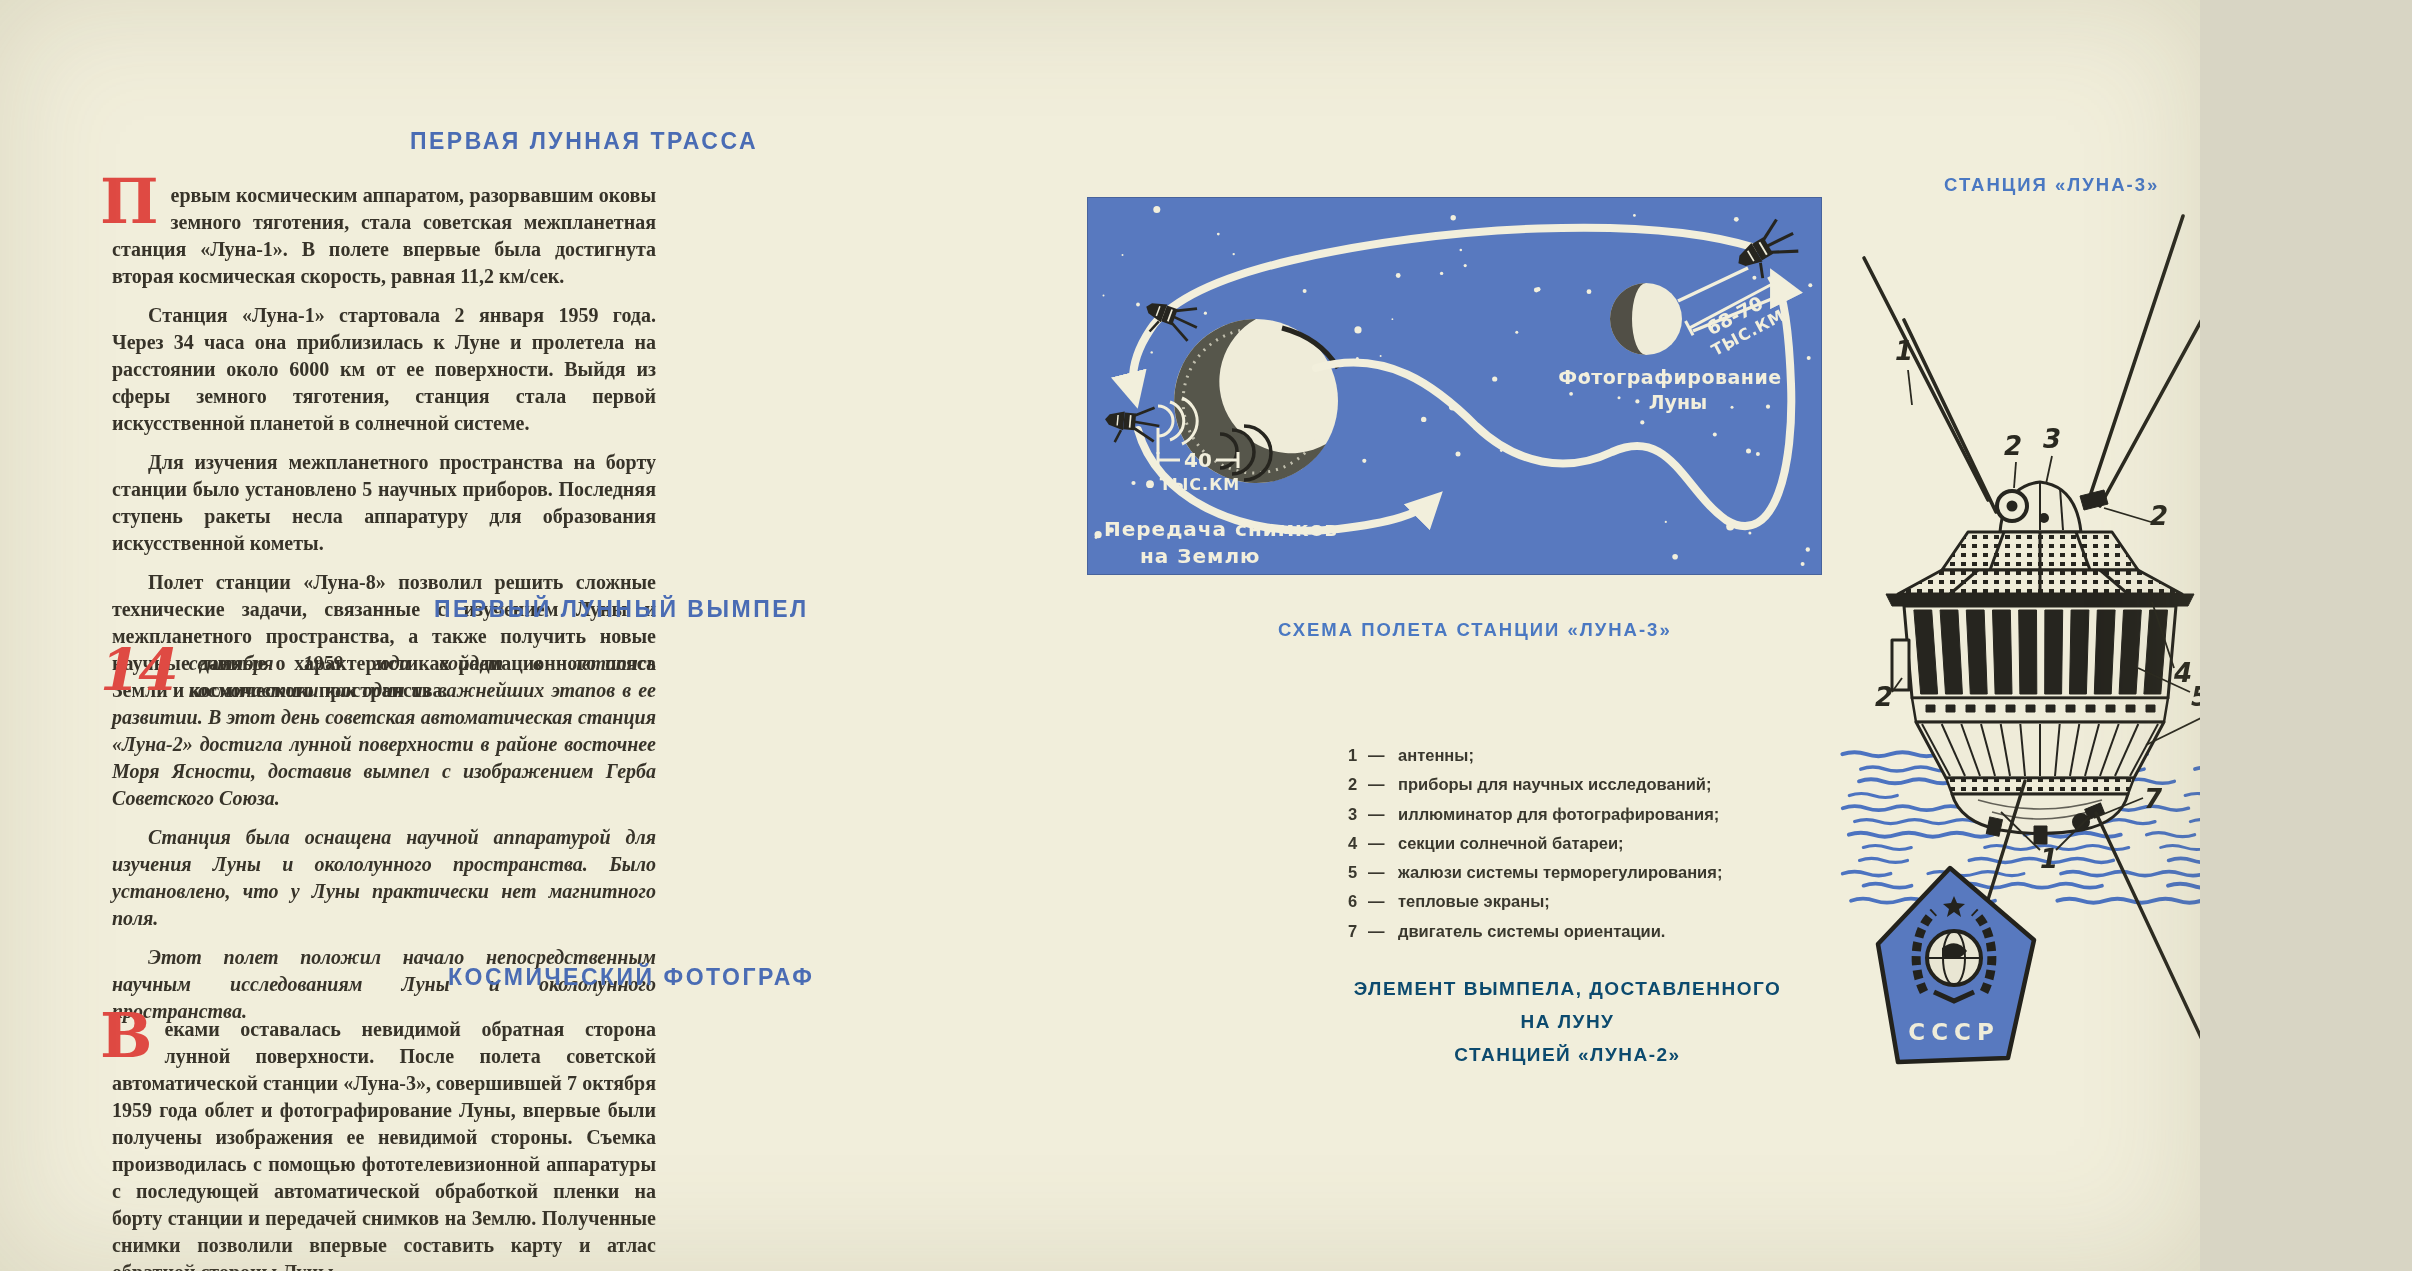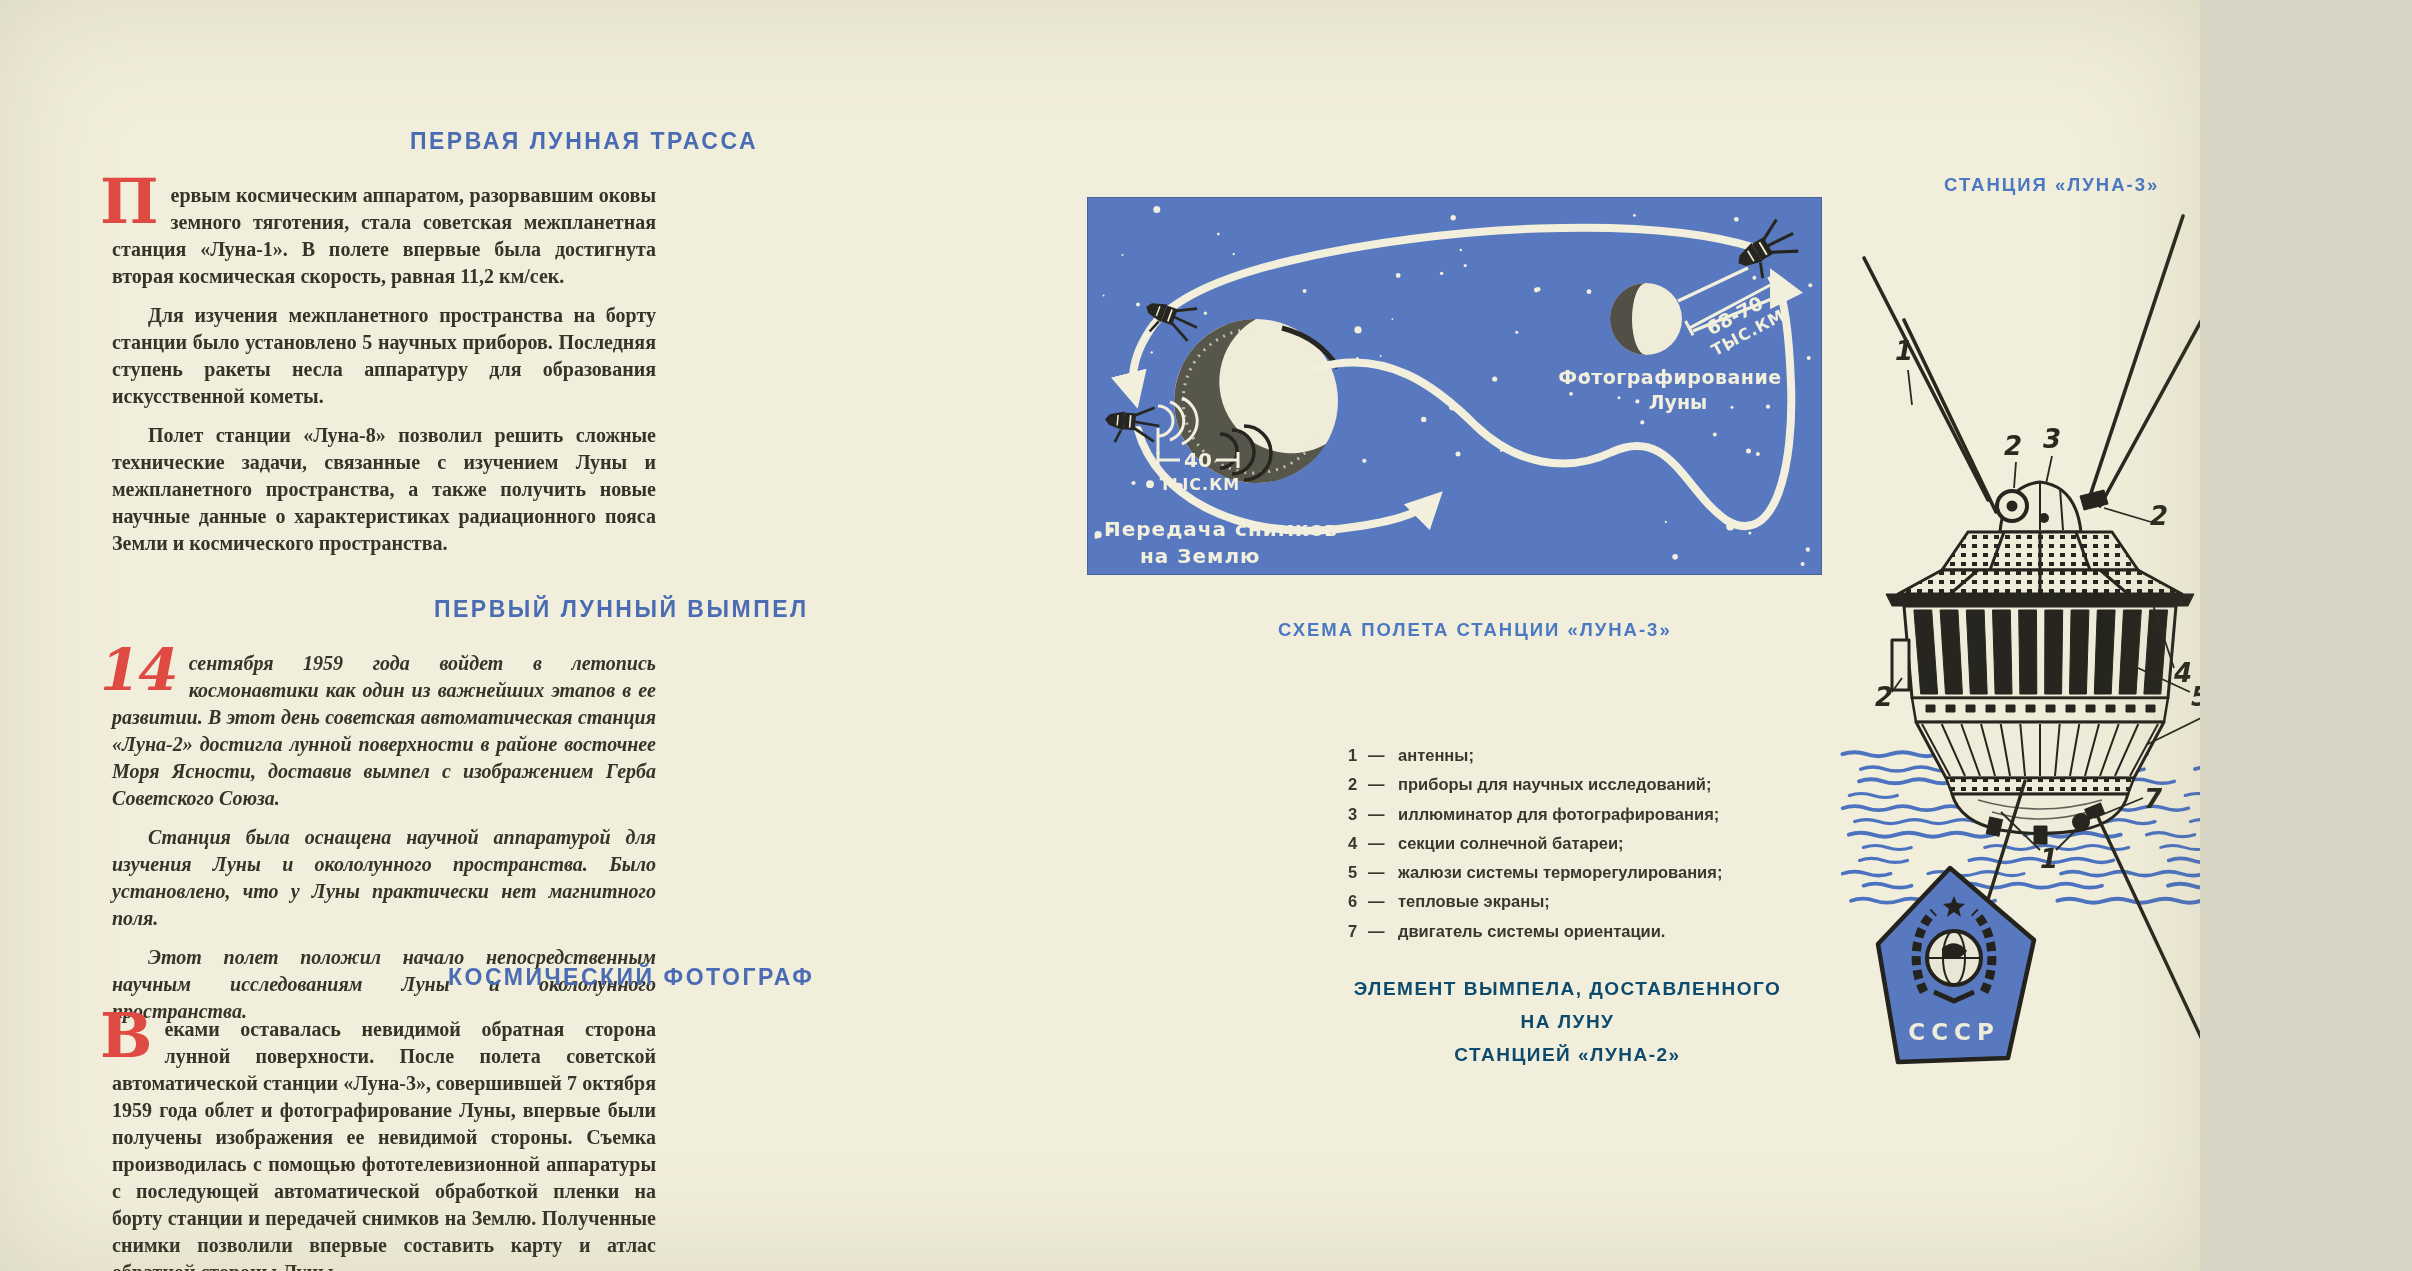--- a/index.html
+++ b/index.html
@@ -38,20 +38,21 @@
 </style>
 </head>
 <body>
 
 <div class="page">
 
   <div class="sec-heading" style="left:410px;top:128px;">ПЕРВАЯ ЛУННАЯ ТРАССА</div>
   <div class="col" style="top:170px;">
     <span class="dropcap">П</span>
     <p>ервым космическим аппаратом, разорвавшим оковы земного тяготения, стала советская межпланетная станция «Луна-1». В полете впервые была достигнута вторая космическая скорость, равная 11,2 км/сек.</p>
+    <p>Станция «Луна-1» стартовала 2 января 1959 года. Через 34 часа она приблизилась к Луне и пролетела на расстоянии около 6000 км от ее поверхности. Выйдя из сферы земного тяготения, станция стала первой искусственной планетой в солнечной системе.</p>
     <p>Для изучения межпланетного пространства на борту станции было установлено 5 научных приборов. Последняя ступень ракеты несла аппаратуру для образования искусственной кометы.</p>
     <p>Полет станции «Луна-8» позволил решить сложные технические задачи, связанные с изучением Луны и межпланетного пространства, а также получить новые научные данные о характеристиках радиационного пояса Земли и космического пространства.</p>
   </div>
 
   <div class="sec-heading" style="left:434px;top:596px;">ПЕРВЫЙ ЛУННЫЙ ВЫМПЕЛ</div>
   <div class="col" style="top:638px;font-style:italic;">
     <span class="dropcap num">14</span>
     <p>сентября 1959 года войдет в летопись космонавтики как один из важнейших этапов в ее развитии. В этот день советская автоматическая станция «Луна-2» достигла лунной поверхности в районе восточнее Моря Ясности, доставив вымпел с изображением Герба Советского Союза.</p>
     <p>Станция была оснащена научной аппаратурой для изучения Луны и окололунного пространства. Было установлено, что у Луны практически нет магнитного поля.</p>
     <p>Этот полет положил начало непосредственным научным исследованиям Луны и окололунного пространства.</p>

